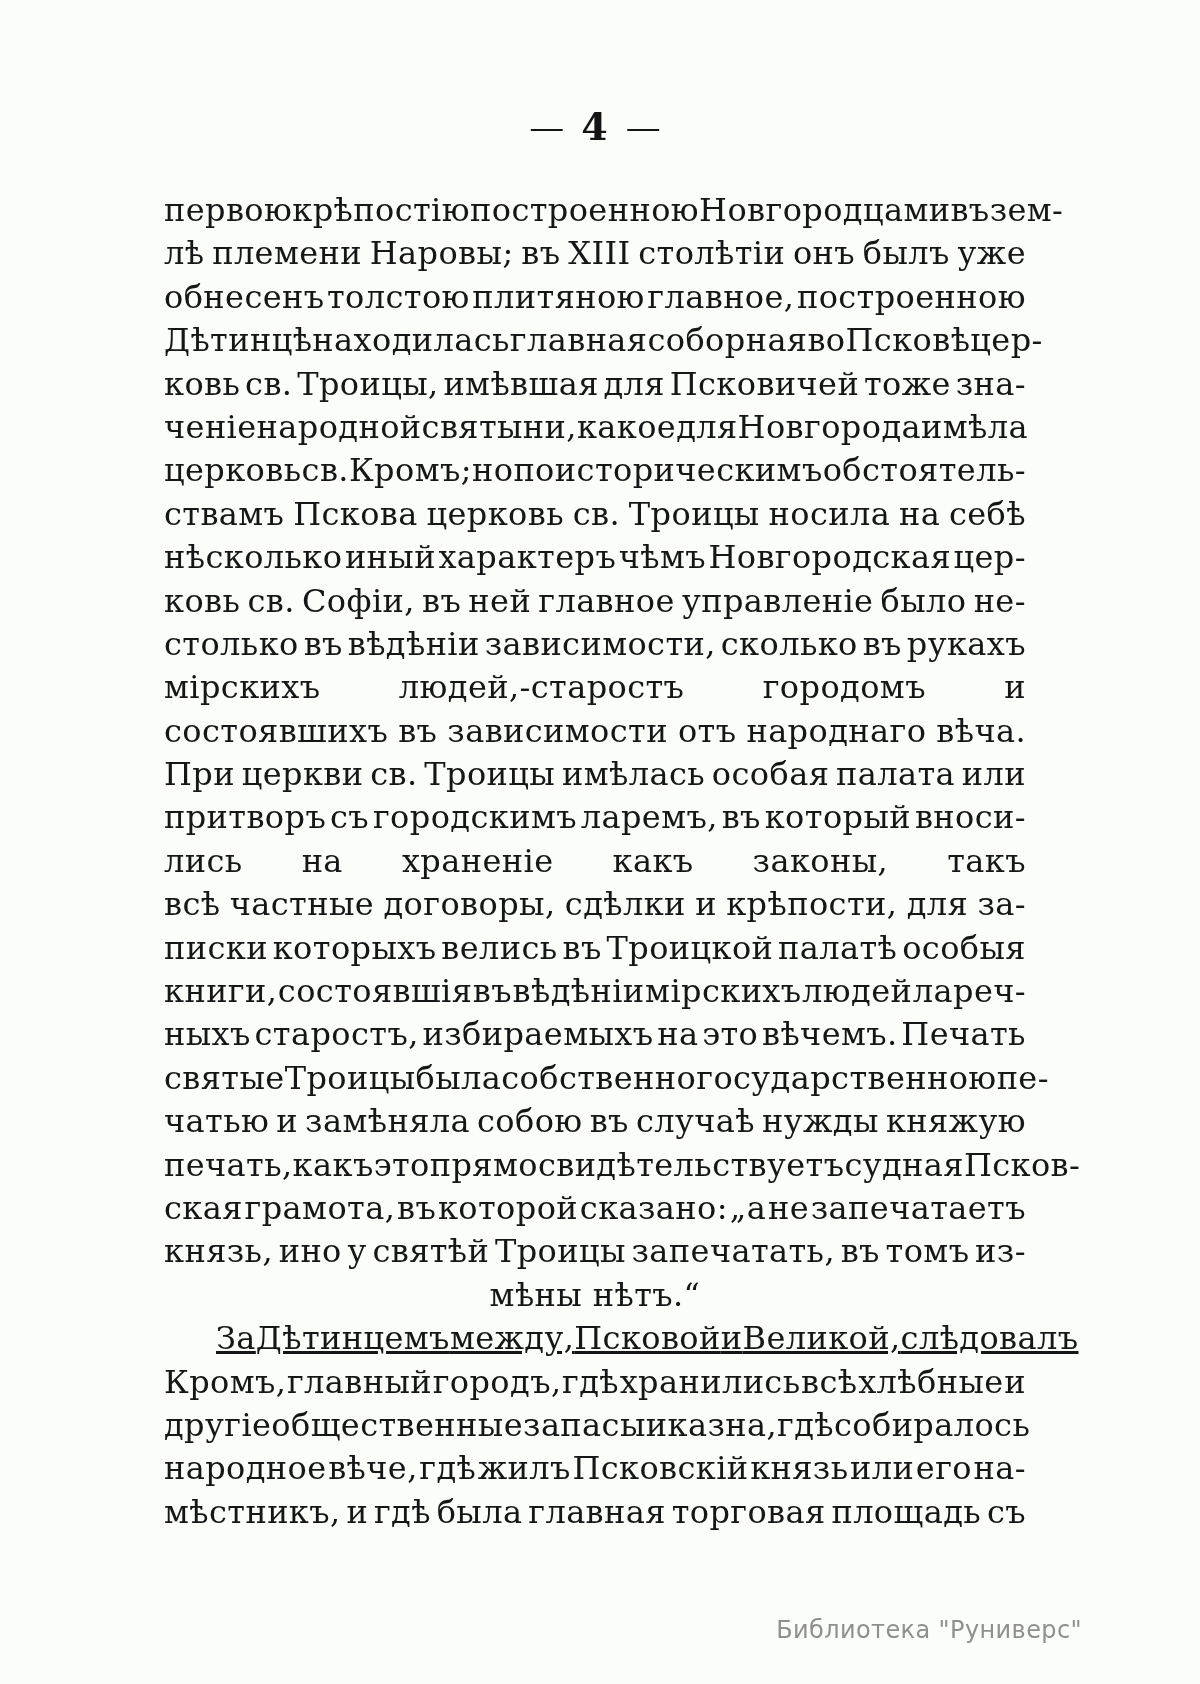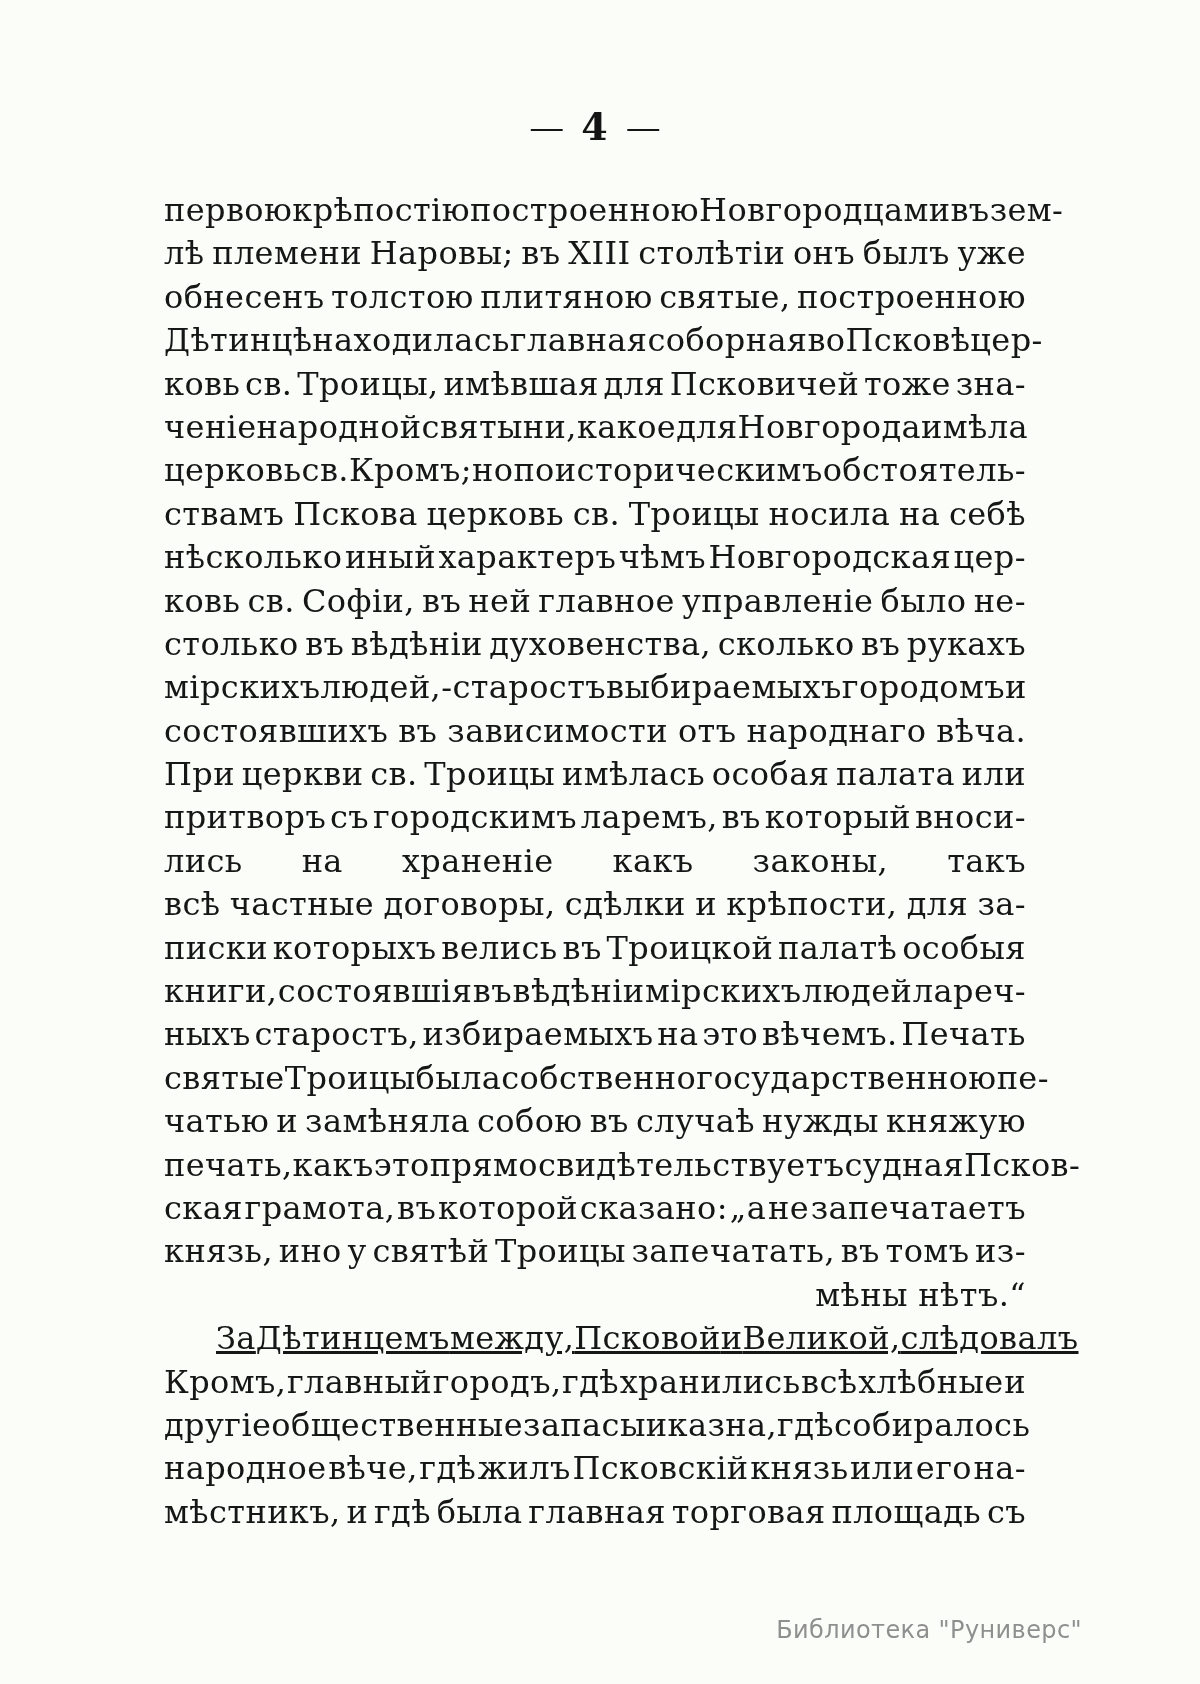--- a/index.html
+++ b/index.html
@@ -43,21 +43,21 @@
   .line {
     display: flex;
     justify-content: space-between;
     align-items: baseline;
     height: 43.4px;
   }
   .line > span { line-height: 43.4px; white-space: pre; }
   .line.plain {
     display: block;
     line-height: 43.4px;
-    text-align: right;
+    text-align: center;
   }
   .line.indent { padding-left: 52px; text-decoration: underline; }
 
   
   .watermark {
     position: absolute;
     top: 1616px;
     right: 118px;
     font-family: "DejaVu Sans", sans-serif;
     font-size: 24px;
@@ -95,21 +95,21 @@
           <span>XIII</span>
           <span>столѣтіи</span>
           <span>онъ</span>
           <span>былъ</span>
           <span>уже</span>
         </div>
       <div class="line">
           <span>обнесенъ</span>
           <span>толстою</span>
           <span>плитяною</span>
-          <span>святые,</span>
+          <span>главное,</span>
           <span>построенною</span>
         </div>
       <div class="line">
           <span>Дѣтинцѣ</span>
           <span>находилась</span>
           <span>главная</span>
           <span>соборная</span>
           <span>во</span>
           <span>Псковѣ</span>
           <span>цер-</span>
@@ -168,29 +168,28 @@
           <span>ней</span>
           <span>главное</span>
           <span>управленіе</span>
           <span>было</span>
           <span>не-</span>
         </div>
       <div class="line">
           <span>столько</span>
           <span>въ</span>
           <span>вѣдѣніи</span>
-          <span>духовенства,</span>
+          <span>зависимости,</span>
           <span>сколько</span>
           <span>въ</span>
           <span>рукахъ</span>
         </div>
       <div class="line">
           <span>мірскихъ</span>
           <span>людей,-старостъ</span>
-          <span>выбираемыхъ</span>
           <span>городомъ</span>
           <span>и</span>
         </div>
       <div class="line">
           <span>состоявшихъ</span>
           <span>въ</span>
           <span>зависимости</span>
           <span>отъ</span>
           <span>народнаго</span>
           <span>вѣча.</span>

